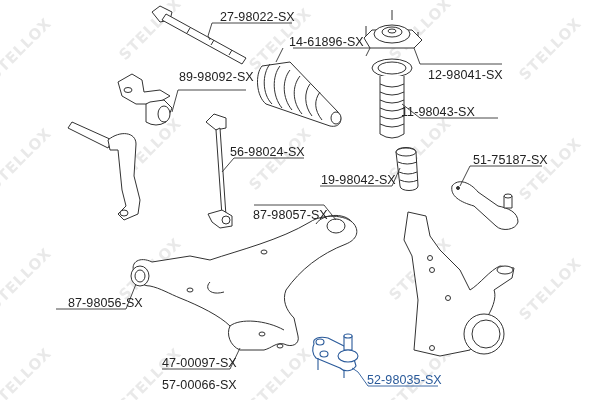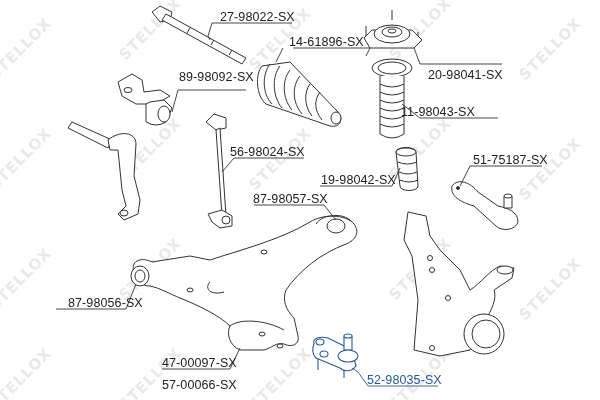--- a/index.html
+++ b/index.html
@@ -161,24 +161,24 @@
       <polyline points="230,369 240,348"></polyline>
     </g>
     <g fill="none" stroke="#2a5a9a" stroke-width="0.9">
       <polyline points="368,386 438,386"></polyline>
       <polyline points="368,386 358,372 352,368"></polyline>
     </g>
   </svg>
 
   <div class="lbl" style="left:220px;top:10px">27-98022-SX</div>
   <div class="lbl" style="left:289px;top:35px">14-61896-SX</div>
-  <div class="lbl" style="left:428px;top:68px">20-98041-SX</div>
+  <div class="lbl" style="left:428px;top:68px">12-98041-SX</div>
   <div class="lbl" style="left:179px;top:70px">89-98092-SX</div>
   <div class="lbl" style="left:401px;top:105px">11-98043-SX</div>
   <div class="lbl" style="left:230px;top:145px">56-98024-SX</div>
   <div class="lbl" style="left:321px;top:173px">19-98042-SX</div>
   <div class="lbl" style="left:473px;top:153px">51-75187-SX</div>
-  <div class="lbl" style="left:253px;top:192px">87-98057-SX</div>
+  <div class="lbl" style="left:253px;top:208px">87-98057-SX</div>
   <div class="lbl" style="left:68px;top:296px">87-98056-SX</div>
   <div class="lbl" style="left:162px;top:356px">47-00097-SX</div>
   <div class="lbl" style="left:162px;top:378px">57-00066-SX</div>
   <div class="lbl blue" style="left:367px;top:373px">52-98035-SX</div>
 </div>
 
 </body></html>

